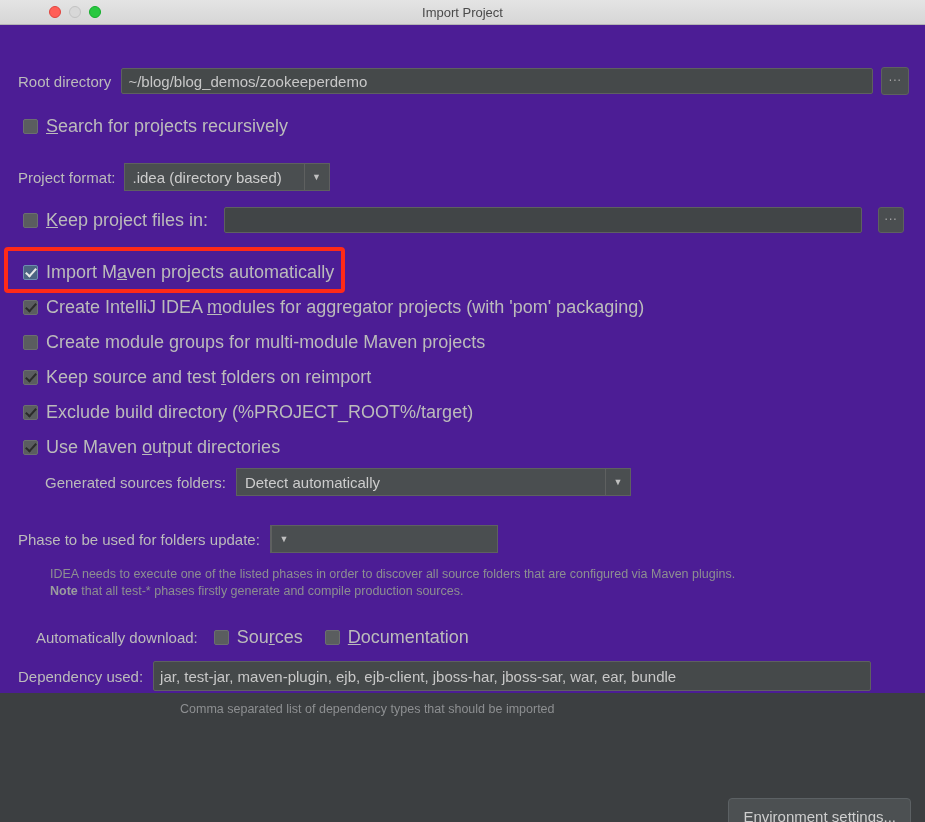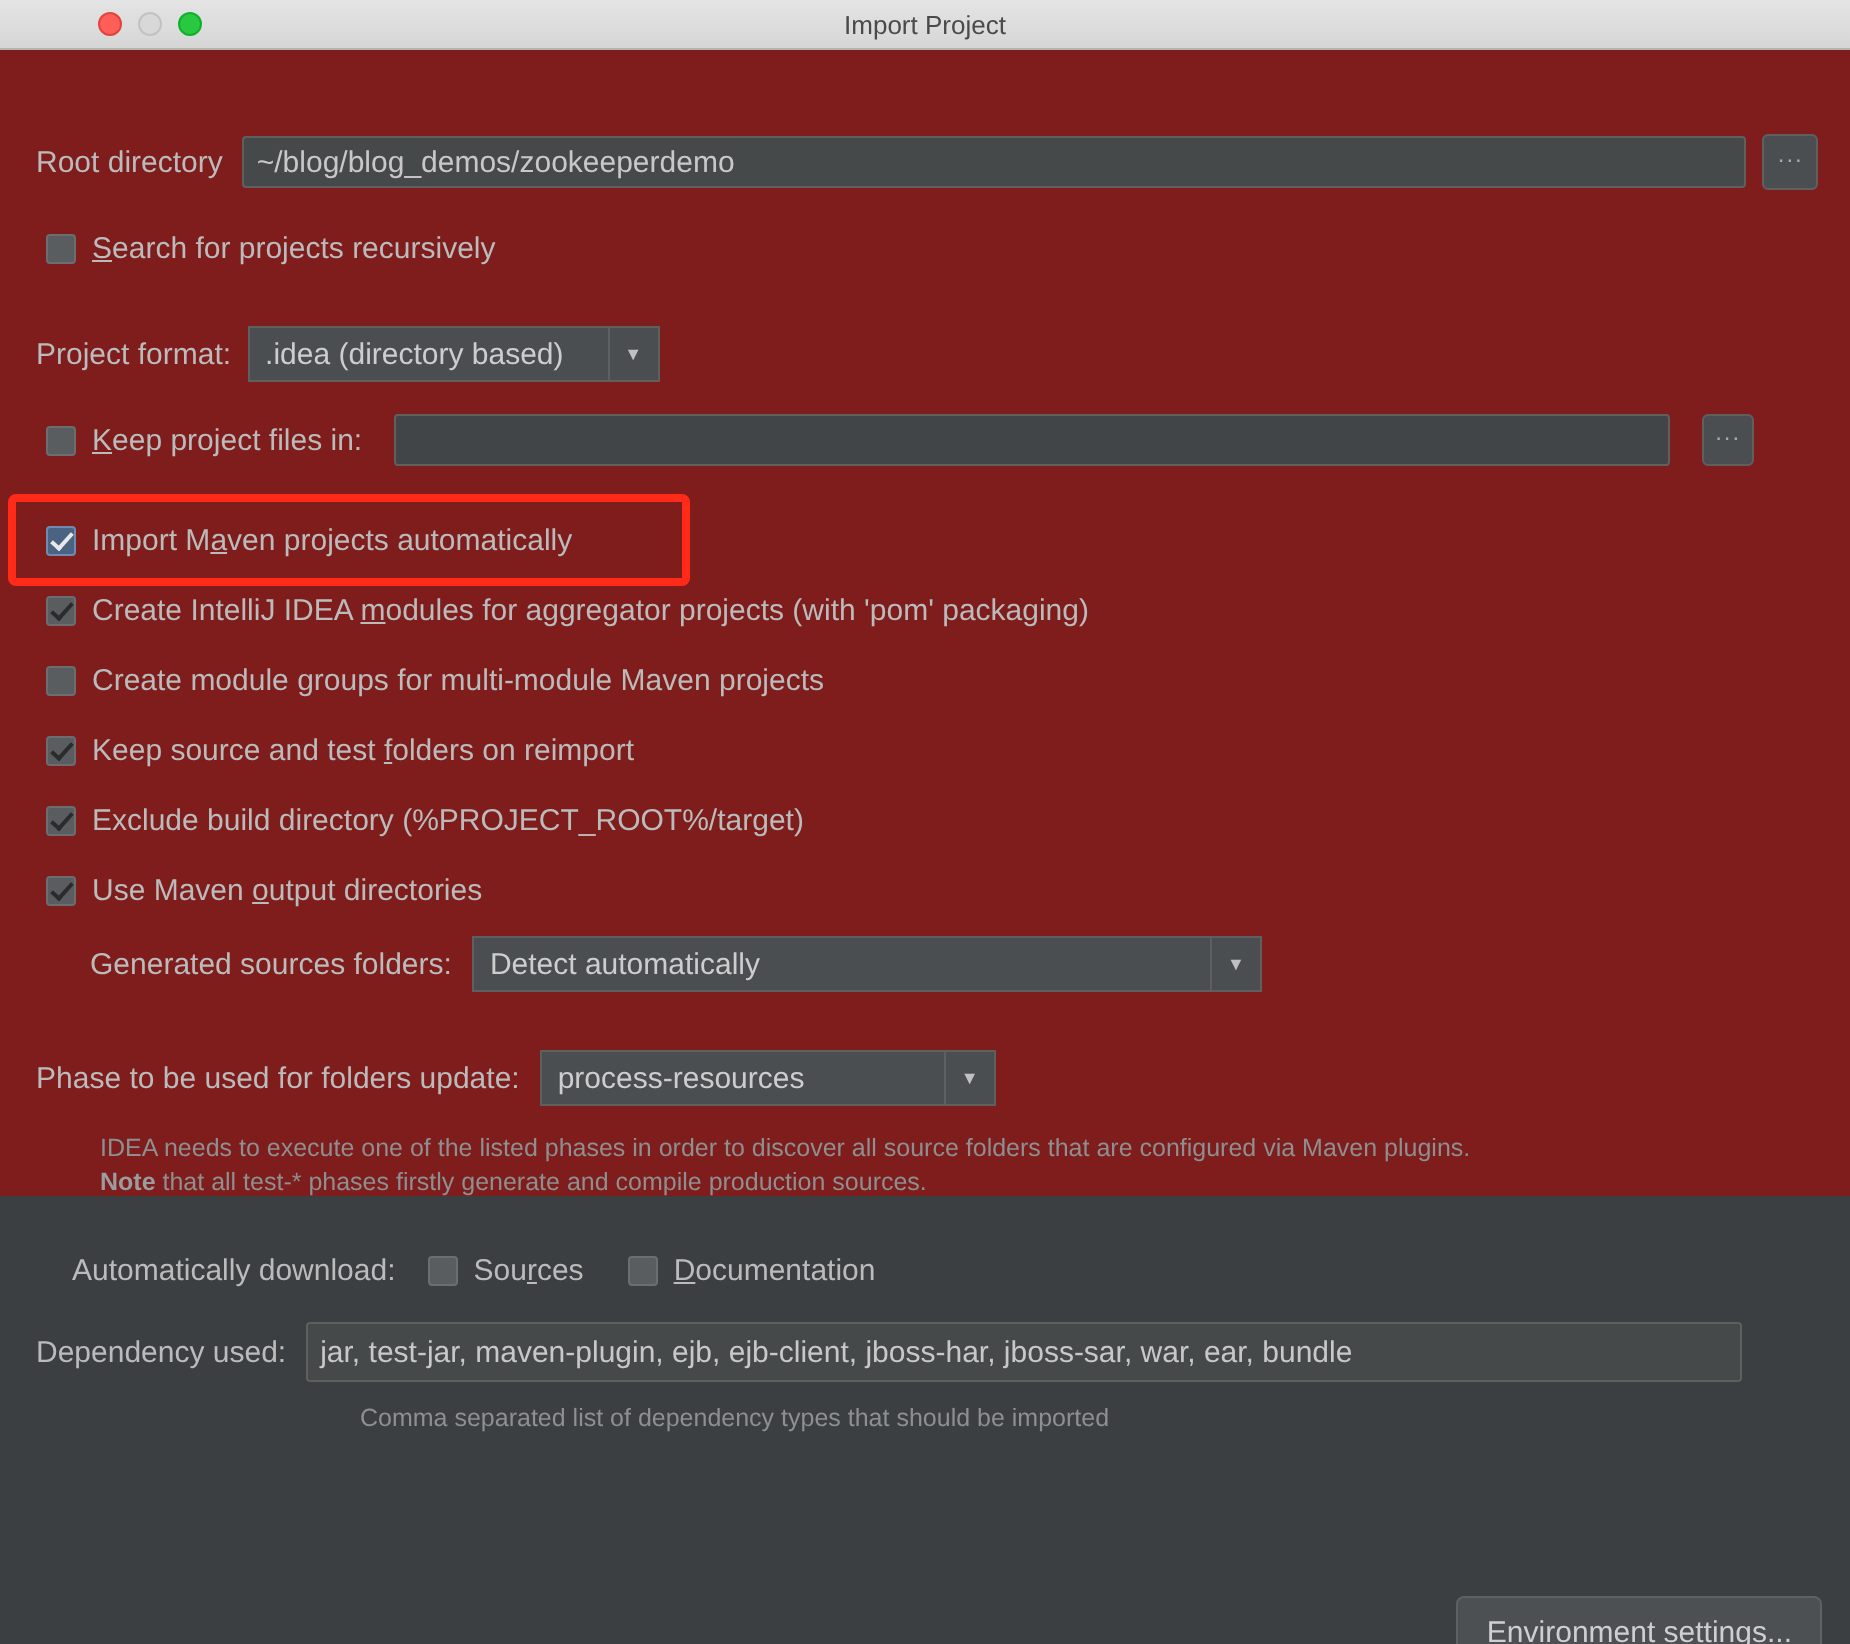--- a/index.html
+++ b/index.html
@@ -45,22 +45,22 @@
     left: 0; right: 0;
     text-align: center;
     font-size: 13px;
     color: #4a4a4a;
     pointer-events: none;
   }
 
   
   .dialog {
     position: relative;
-    height: 573px;
-    background: #7f1d1d;
+    height: 668px;
+    background: #4c1d95;
     box-sizing: border-box;
     padding: 0;
   }
 
   .row {
     position: absolute;
     display: flex;
     align-items: center;
   }
 
@@ -161,21 +161,21 @@
     border-width: 0 2px 2px 0;
     transform: rotate(42deg);
   }
   .cbox.focused {
     background: #4b6382;
     border-color: #6d8cb0;
   }
   .cbox.focused::after { border-color: #e8e8e8; }
 
   .cb-label {
-    font-size: 15px;
+    font-size: 18px;
     color: #bbbbbb;
     white-space: nowrap;
   }
   .cb-label u { text-decoration: underline; }
 
   
   .hint {
     font-size: 12.5px;
     color: #8d8f91;
     line-height: 17px;
@@ -284,21 +284,20 @@
     <span class="label">Generated sources folders:</span>
     <span class="combo" style="width:395px; margin-left:10px;">
       <span class="val">Detect automatically</span>
       <span class="arrow">▼</span>
     </span>
   </div>
 
   <div class="row" style="left:18px; top:500px;">
     <span class="label">Phase to be used for folders update:</span>
     <span class="combo" style="width:228px; margin-left:10px;">
-      <span class="val">process-resources</span>
       <span class="arrow">▼</span>
     </span>
   </div>
 
   <div style="position:absolute; left:50px; top:541px;">
     <div class="hint">IDEA needs to execute one of the listed phases in order to discover all source folders that are configured via Maven plugins.</div>
     <div class="hint"><b>Note</b><span> that all test-* phases firstly generate and compile production sources.</span></div>
   </div>
 
   <div class="row" style="left:36px; top:602px;">

